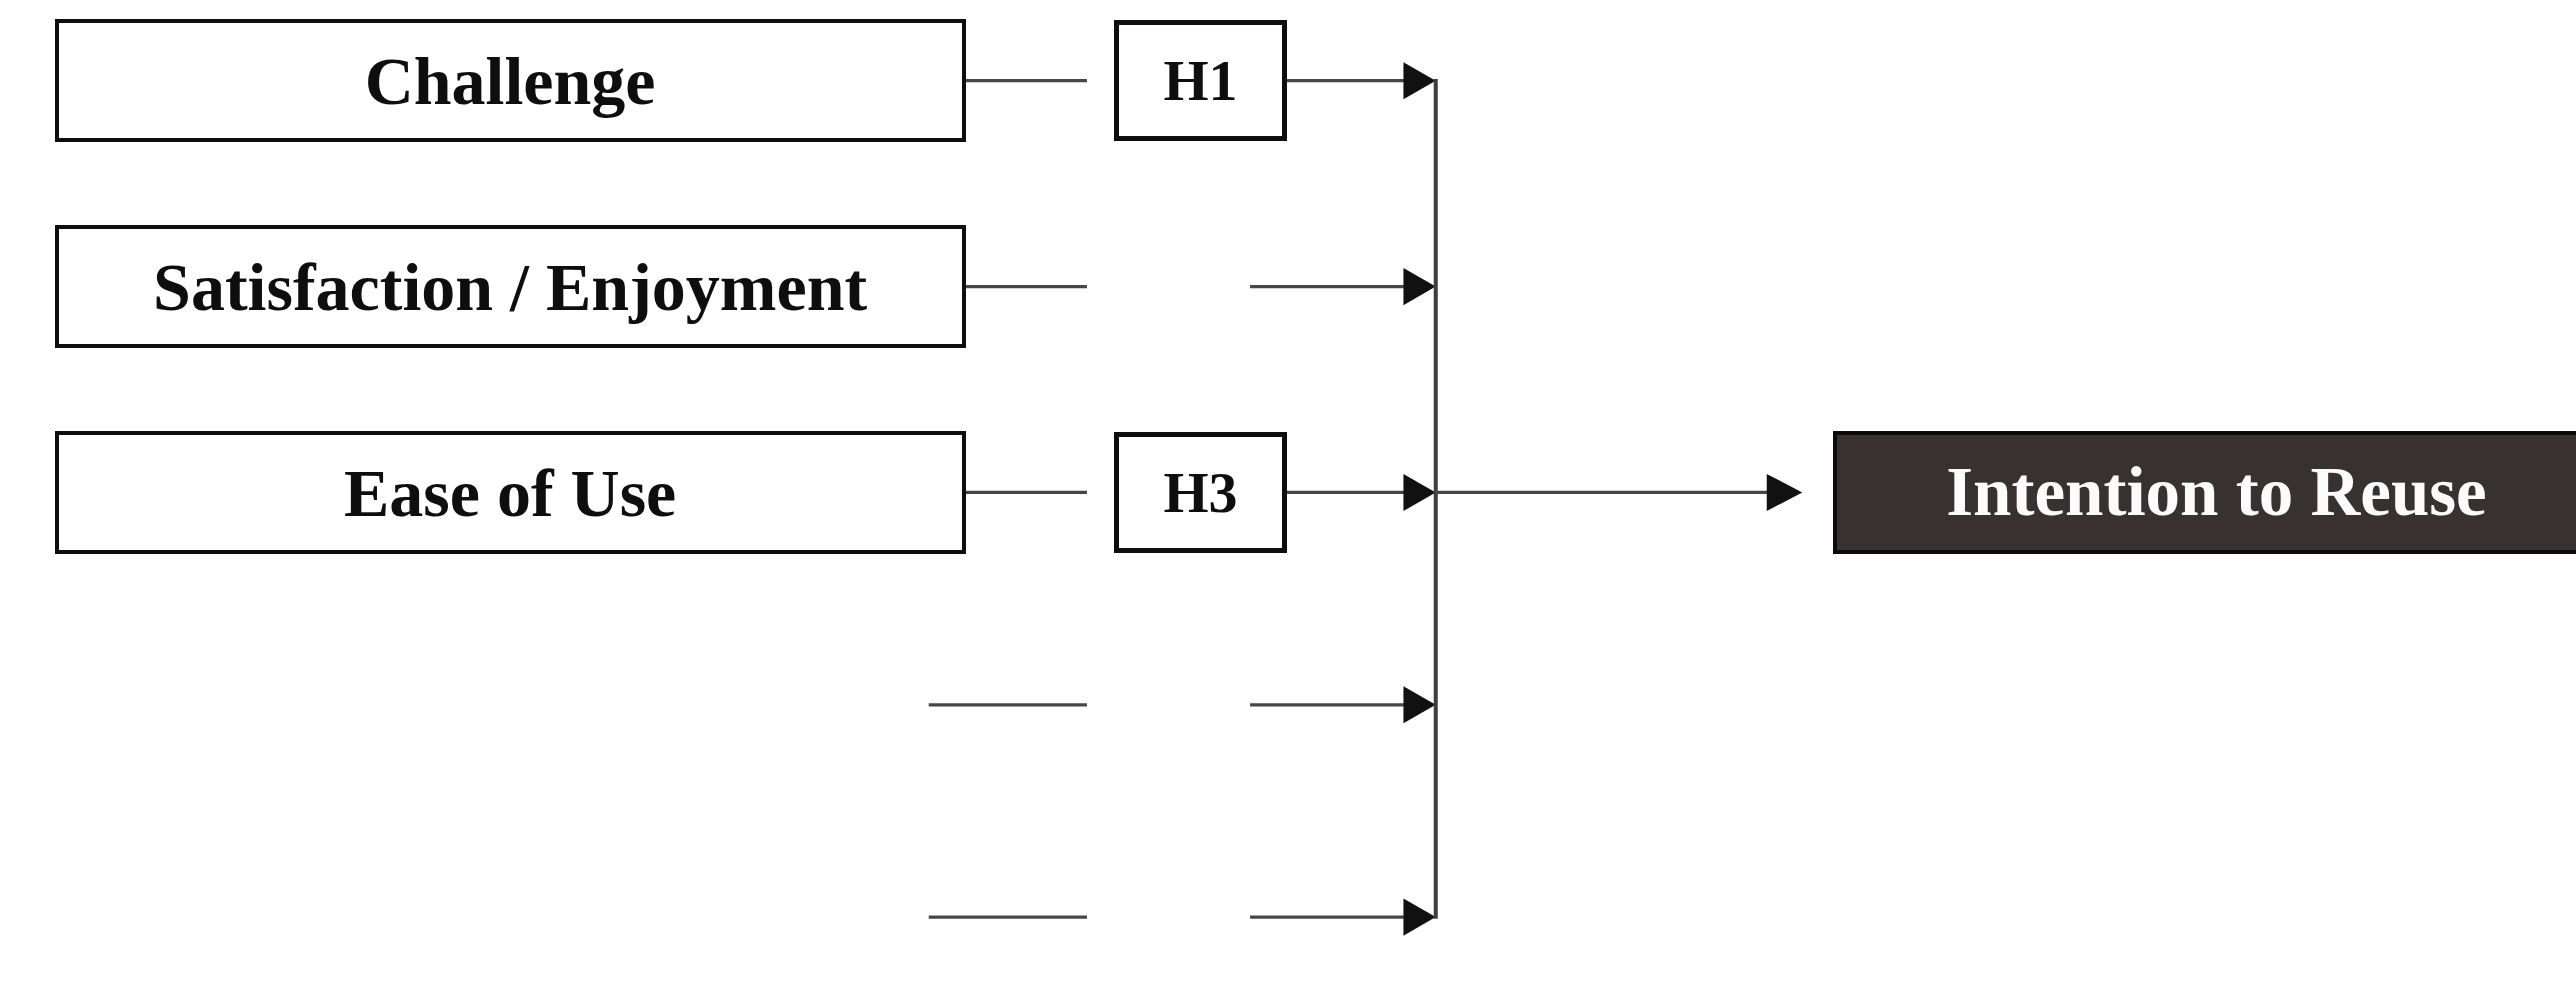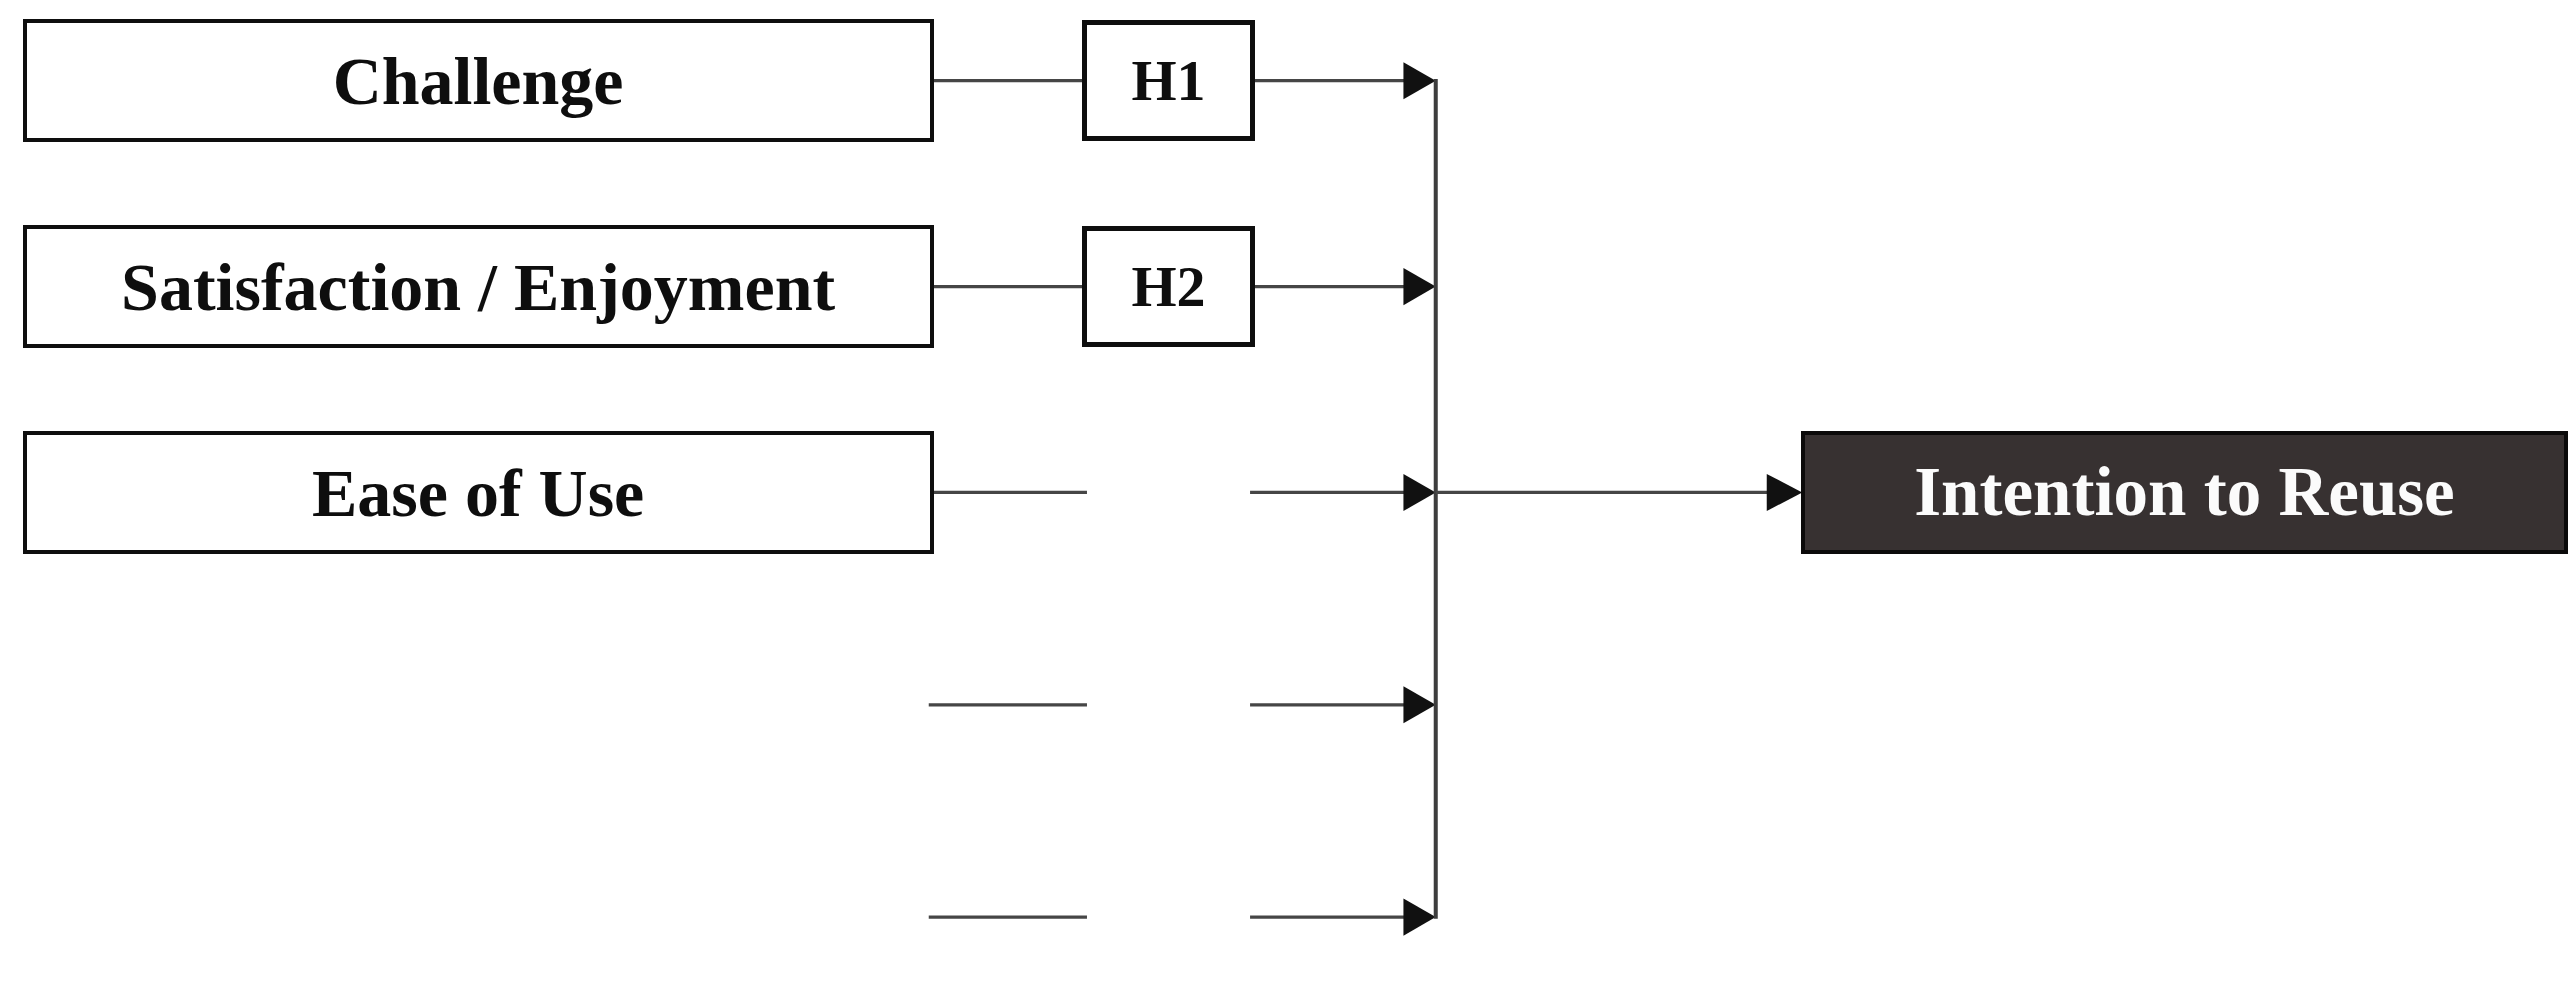--- a/index.html
+++ b/index.html
@@ -41,20 +41,21 @@
     display: flex;
     align-items: center;
     justify-content: center;
     text-align: center;
     background: #ffffff;
     border: 4.8px solid #0e0e0e;
     color: #0e0e0e;
     font-weight: 700;
     line-height: 1;
     white-space: nowrap;
+    margin-left: 32px;
   }
   .factor-box {
     left: 22.6px;
     width: 911px;
     height: 123px;
     font-size: 68px;
   }
   .h-box {
     left: 1082px;
     width: 173px;
@@ -134,22 +135,22 @@
   <div class="box factor-box" style="top:431px">
     <span>Ease of Use</span>
   </div>
   <div class="box factor-box" style="top:225px">
     <span>Satisfaction / Enjoyment</span>
   </div>
 
   <div class="box h-box" style="top:20px">
     <span>H1</span>
   </div>
-  <div class="box h-box" style="top:226px">
-    <span>H2</span>
+  <div class="box h-box" style="top:432px">
+    <span>H3</span>
   </div>
 
   <div class="box outcome-box">
     <span>Intention to Reuse</span>
   </div>
 
 </div>
 
 
 </body></html>

